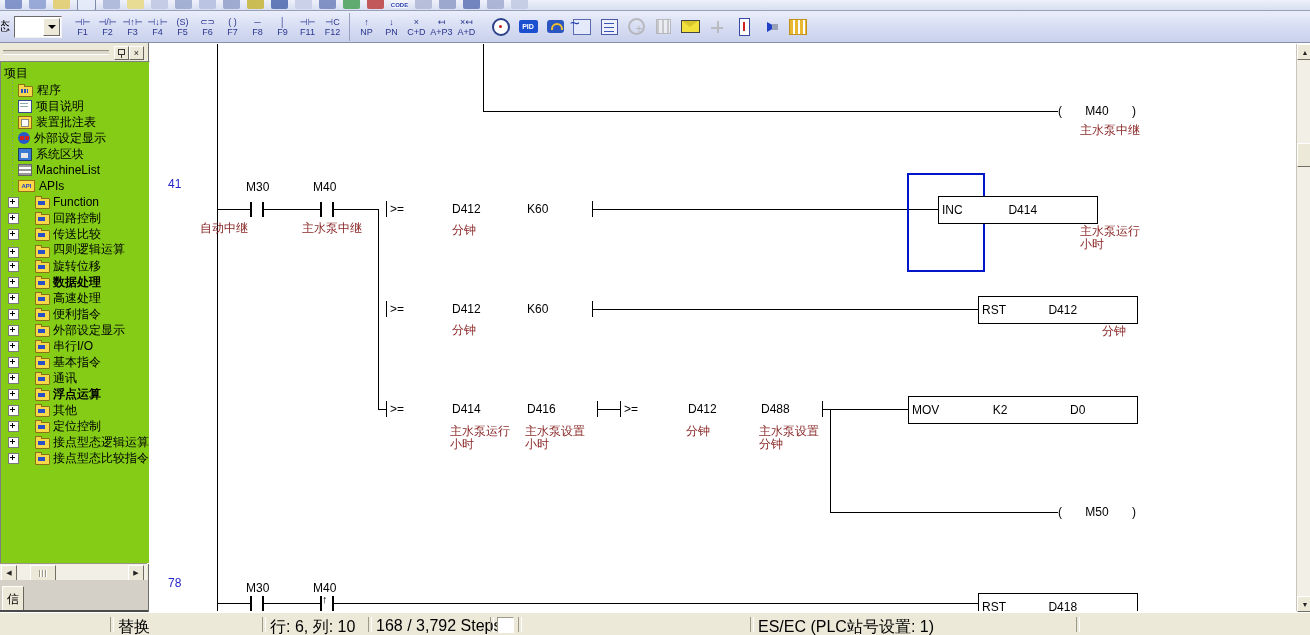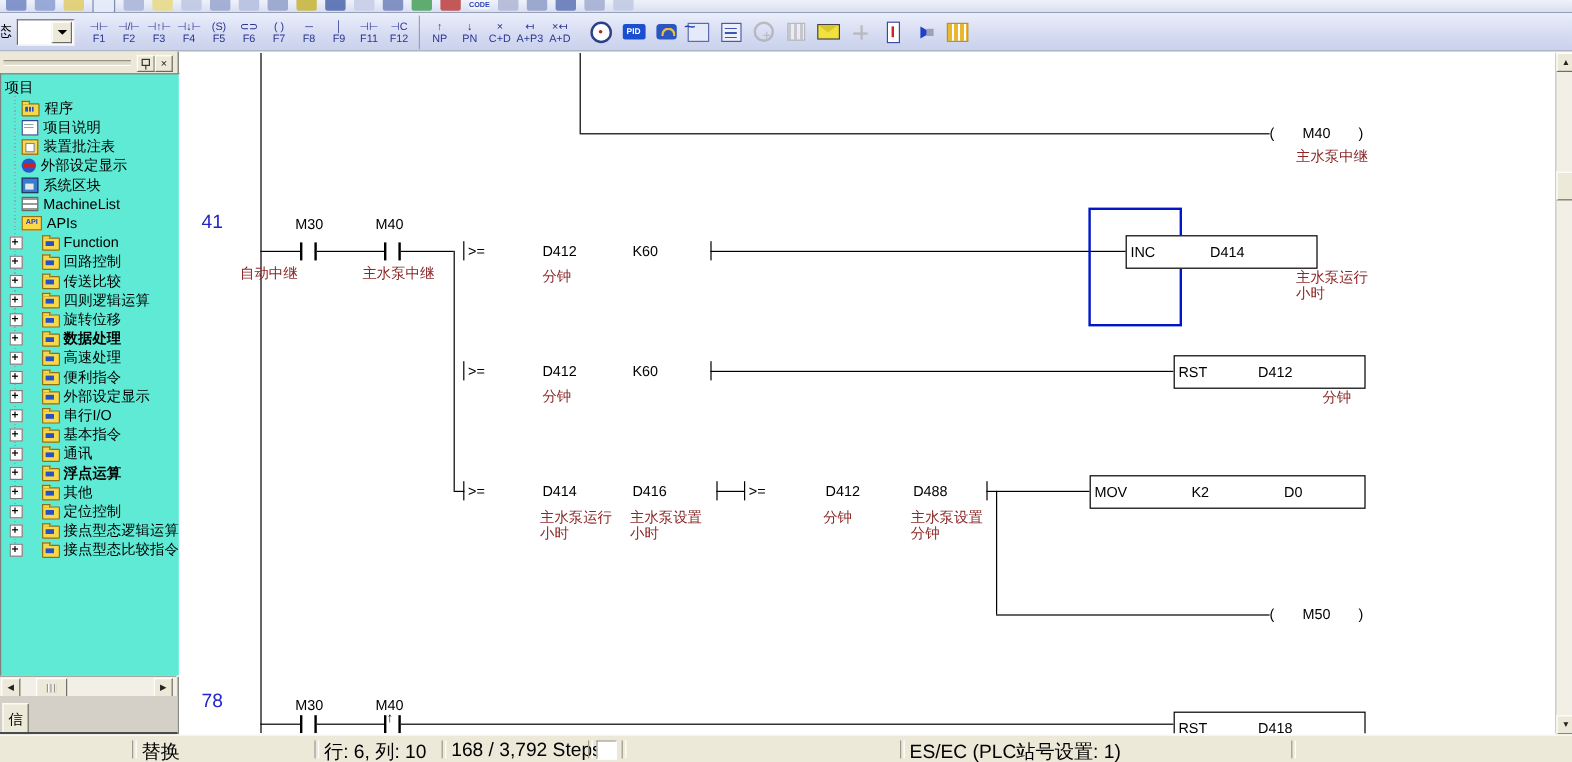--- a/index.html
+++ b/index.html
@@ -57,21 +57,21 @@
   .dis{filter:grayscale(1);opacity:.75;}
   
   .main{position:absolute;left:0;top:43px;width:1310px;height:569px;background:#fff;}
   
   .sidebar{position:absolute;left:0;top:0;width:148px;height:569px;background:#ece9d8;border-right:1px solid #6e6e6e;}
   .groove{position:absolute;left:3px;top:7px;width:106px;height:3px;background:#dcd8cc;border-top:1px solid #96927f;border-bottom:1px solid #fff;}
   .wbtn{position:absolute;top:3px;width:13px;height:12px;background:#ece9d8;border:1px solid;border-color:#fff #6a675c #6a675c #fff;
        display:flex;flex-direction:column;align-items:center;justify-content:center;font-size:9px;line-height:9px;color:#222;}
   .pinhead{width:5px;height:4px;border:1px solid #333;background:#ece9d8;}
   .pinstem{width:1px;height:3px;background:#333;}
-  .tree{position:absolute;left:0;top:18px;width:148px;height:501px;background:#5eead4;overflow:hidden;
+  .tree{position:absolute;left:0;top:18px;width:148px;height:501px;background:#84cc16;overflow:hidden;
         border:1px solid;border-color:#808080 #fff #fff #808080;}
   .guide{position:absolute;left:11px;top:12px;width:1px;height:384px;
         background:repeating-linear-gradient(#909090 0 1px,transparent 1px 3px);}
   .trow{position:absolute;left:0;height:16px;display:flex;align-items:center;white-space:nowrap;}
   .trow .tlb{margin-left:4px;}
   .exp{width:9px;height:9px;border:1px solid #7a7a7a;background:#fff;position:relative;margin-left:7px;flex:0 0 auto;}
   .exp::before{content:"";position:absolute;left:1px;top:3px;width:5px;height:1px;background:#000;}
   .exp::after{content:"";position:absolute;left:3px;top:1px;width:1px;height:5px;background:#000;}
   .tic{flex:0 0 auto;position:relative;}
   .fold{width:13px;height:9px;background:#f6d84a;border:1px solid #8a7018;border-radius:1px;margin-top:2px;}
@@ -102,21 +102,21 @@
   .msgtab{position:absolute;left:2px;top:6px;width:20px;height:24px;background:#ece9d8;
         border:1px solid;border-color:#fff #6a675c #6a675c #fff;display:flex;align-items:center;justify-content:center;overflow:hidden;}
   .darkline{position:absolute;left:0;top:30px;width:148px;height:2px;background:#4a4a4a;}
   
   .ladder{position:absolute;left:150px;top:1px;width:1146px;height:567px;background:#fff;overflow:hidden;}
   .hl{position:absolute;height:1px;background:#000;}
   .vl{position:absolute;width:1px;background:#000;}
   .cb{position:absolute;width:2px;height:15px;background:#000;}
   .dev{position:absolute;font-size:12px;color:#000;white-space:pre;}
   .cmt{position:absolute;font-size:12px;color:#8b2727;white-space:pre-line;line-height:13px;}
-  .rnum{position:absolute;font-size:16px;color:#2424c8;}
+  .rnum{position:absolute;font-size:12px;color:#2424c8;}
   .ibox{position:absolute;height:26px;border:1px solid #000;background:#fff;}
   .ibox .op{position:absolute;left:3px;top:6px;}
   .ibox .p1{position:absolute;top:6px;transform:translateX(-50%);}
   .ibox .p2{position:absolute;top:6px;transform:translateX(-50%);}
   .coil{position:absolute;width:78px;display:flex;justify-content:space-between;font-size:12px;}
   .cur{position:absolute;border:2px solid #0016c8;}
   .edge{position:absolute;font-size:11px;}
   
   .vsb{position:absolute;left:1296px;top:1px;width:14px;height:567px;background:#f2f0e6;border-left:1px solid #c8c4b8;}
   .vthumb{position:absolute;left:0;top:99px;width:14px;height:22px;background:#ece9d8;border:1px solid;border-color:#fff #716f64 #716f64 #fff;}
@@ -321,21 +321,21 @@
           <div class="trow l2" style="top: 148px;">
             <span class="exp"></span>
             <span class="tic fold mk"></span>
             <span class="tlb" style="margin-left: 3px;">回路控制</span>
           </div>
           <div class="trow l2" style="top: 164px;">
             <span class="exp"></span>
             <span class="tic fold mk"></span>
             <span class="tlb" style="margin-left: 3px;">传送比较</span>
           </div>
-          <div class="trow l2" style="top: 180px;">
+          <div class="trow l2" style="top: 180px; align-items: flex-end;">
             <span class="exp"></span>
             <span class="tic fold mk"></span>
             <span class="tlb" style="margin-left: 3px;">四则逻辑运算</span>
           </div>
           <div class="trow l2" style="top: 196px;">
             <span class="exp"></span>
             <span class="tic fold mk"></span>
             <span class="tlb" style="margin-left: 3px;">旋转位移</span>
           </div>
           <div class="trow l2" style="top: 212px;">

